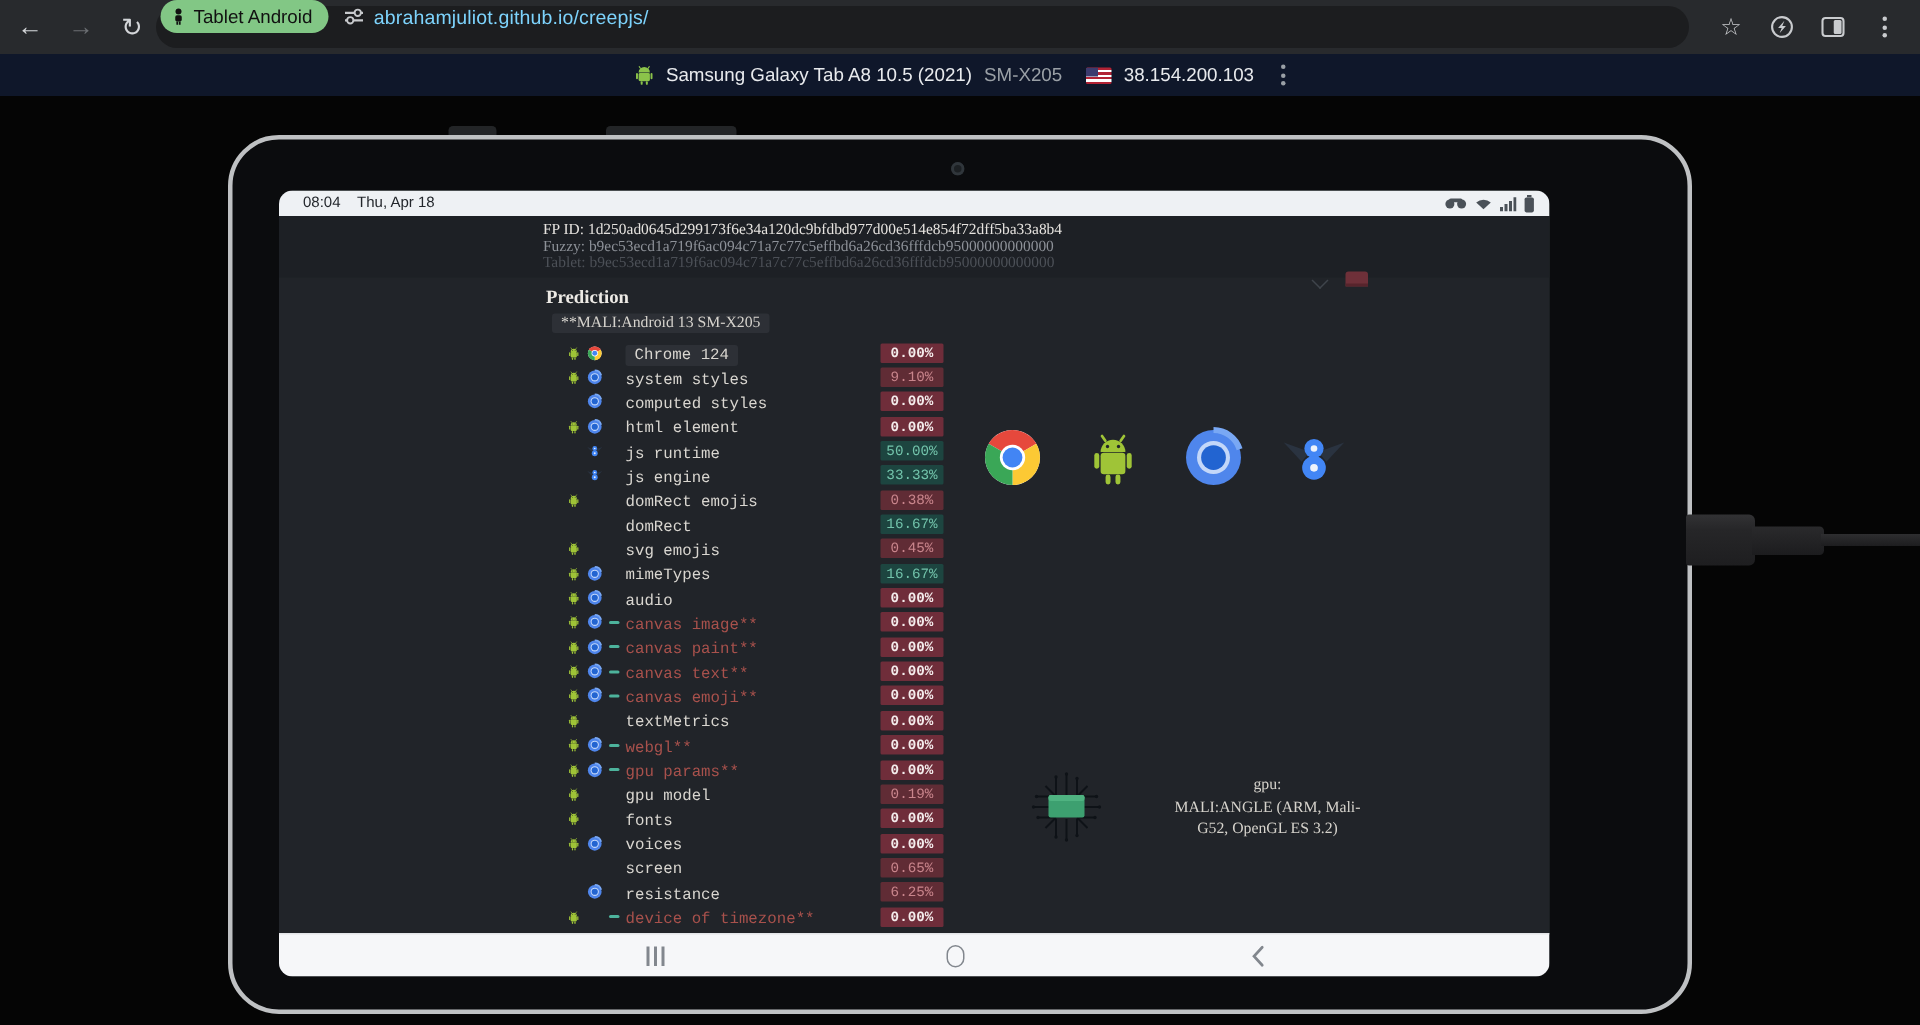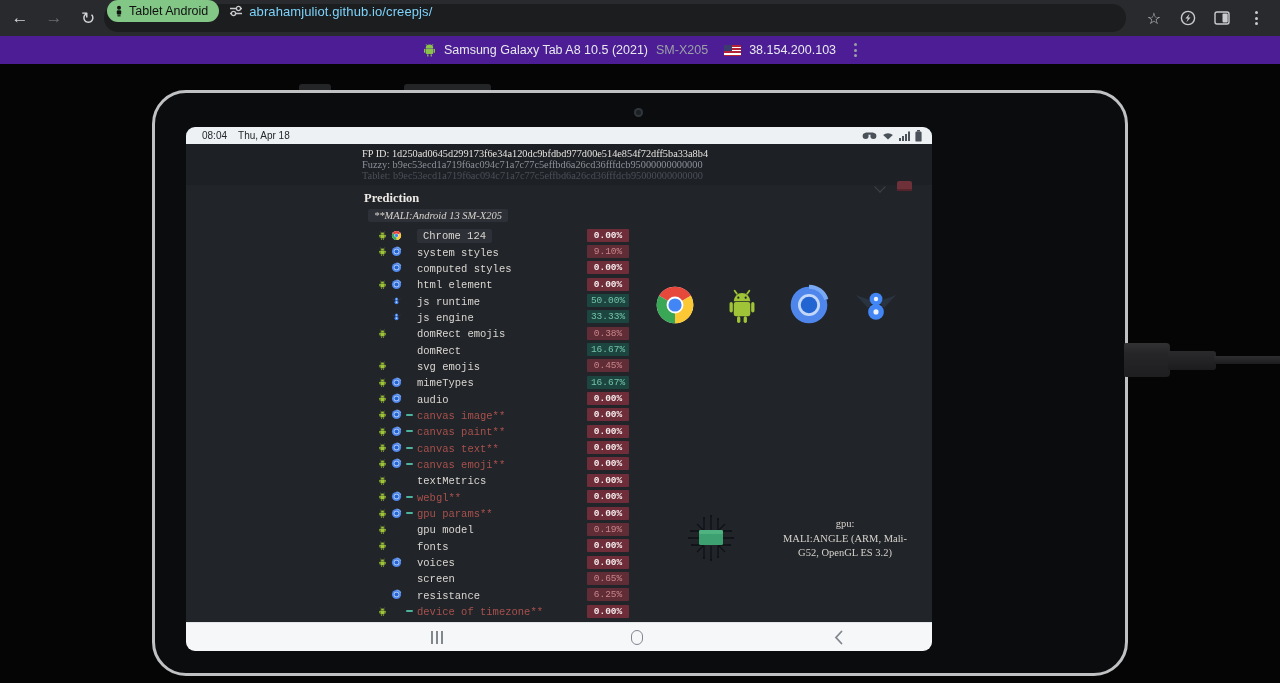--- a/index.html
+++ b/index.html
@@ -19,21 +19,21 @@
   .tune { margin:0 6px 0 10px; display:flex; }
   .url-text { color:#7dd3fc; font-size:13px; letter-spacing:.1px; }
   .toolbar-right { position:absolute; right:0; top:0; height:36px; display:flex; align-items:center; gap:10px; padding-right:12px; }
   .tb-ic { width:24px; height:24px; display:flex; align-items:center; justify-content:center; color:#c9cbce; }
   .star { font-size:16px; }
   .dots-v { display:inline-flex; flex-direction:column; gap:2.5px; }
   .dots-v i { width:3px; height:3px; border-radius:50%; background:#c9cbce; }
 
   
   .devbar { position:absolute; left:0; top:36px; width:1280px; height:28px;
-    background:#4c1d95; display:flex; align-items:center; justify-content:center; gap:8px; }
+    background:#0f172a; display:flex; align-items:center; justify-content:center; gap:8px; }
   .devbar .dname { color:#e8eaed; font-size:12.5px; }
   .devbar .dmodel { color:#9aa0a6; font-size:12.5px; }
   .flag { width:17px; height:11px; position:relative; overflow:hidden; border-radius:1px;
     background:repeating-linear-gradient(#b22234 0 1.6px, #fff 1.6px 3.2px); margin-left:8px; }
   .flag::after { content:""; position:absolute; left:0; top:0; width:8px; height:6px; background:#3c3b6e; }
   .devbar .ip { color:#e8eaed; font-size:12.5px; }
   .devbar .menu { margin-left:10px; }
   .devbar .menu i { background:#9aa0a6; }
 
   
@@ -43,21 +43,21 @@
   .camera { position:absolute; left:479px; top:15px; width:9px; height:9px; border-radius:50%;
     background:#1c2023; box-shadow:inset 0 0 0 2px #30363b; }
   .usb-conn { position:absolute; left:1124px; top:343px; width:46px; height:34px;
     background:linear-gradient(#323234, #262628 30%, #1e1e20); border-radius:2px 4px 4px 2px; z-index:5; }
   .usb-plug { position:absolute; left:1168px; top:351px; width:48px; height:19px;
     background:linear-gradient(#2a2a2c, #1c1c1e); border-radius:0 3px 3px 0; z-index:5; }
   .usb-wire { position:absolute; left:1214px; top:356px; width:66px; height:8px;
     background:linear-gradient(#2e2e30, #1d1d1f); z-index:5; }
 
   
-  .screen { position:absolute; left:31px; top:34px; width:746px; height:524px;
+  .screen { position:absolute; left:31px; top:34px; width:847px; height:524px;
     background:#212429; border-radius:9px; overflow:hidden; }
   .statusbar { position:absolute; left:0; top:0; width:100%; height:17px; background:#eef1f4;
     display:flex; align-items:center; padding:0 10px 0 16px; gap:11px; }
   .statusbar .time, .statusbar .date { font-size:10px; color:#23272c; }
   .sb-icons { margin-left:auto; display:flex; align-items:center; gap:5px; }
   .navbar { position:absolute; left:0; bottom:0; width:100%; height:29px; background:#f6f7f9;
     border-top:1px solid #e3e5e8; }
   .nb { position:absolute; top:0; height:29px; display:flex; align-items:center; justify-content:center; width:40px; }
   .recents { left:231px; } .home { left:431px; } .back-nav { left:632px; }
   .recents-bars { display:flex; gap:3px; }
@@ -72,21 +72,21 @@
   .hashes { position:absolute; left:176px; top:4px; line-height:11px; white-space:nowrap; }
   .hashes .h1 { font-size:10.3px; color:#e6e3df; }
   .hashes .h2 { font-size:10.3px; color:#8d9198; }
   .hashes .h3 { font-size:10.3px; color:#4c5057; }
   .chev { position:absolute; left:690px; top:39px; width:8px; height:8px;
     border-right:1.6px solid #3f444b; border-bottom:1.6px solid #3f444b; transform:rotate(45deg); }
   .mini-red { position:absolute; left:711px; top:37px; width:15px; height:10px;
     background:#6e3039; border-radius:2px 2px 0 0; box-shadow:inset 0 -2px 0 #57242c; }
   .pred-title { position:absolute; left:178px; top:47px; font-size:12.5px; font-weight:bold; color:#edeae5; }
   .pred-sub { position:absolute; left:182px; top:65px; background:#2d3036; color:#d6d3cd;
-    font-size:10.5px; padding:1px 6px; border-radius:2px;font-style:italic; }
+    font-size:10.5px; padding:1px 6px; border-radius:2px; }
   .rows { position:absolute; left:190px; top:83px; width:253px;font-family:Liberation Mono, monospace; }
   .row { display:flex; align-items:center; height:16.35px; }
   .ic { width:13px; display:flex; align-items:center; justify-content:center; flex:none; }
   .ic.s2 { width:14px; } .ic.s3 { width:12px; }
   .ic svg { width:11px; height:11px; display:block; }
   .dash { display:inline-block; width:7px; height:2.2px; background:#4db39c; border-radius:1px; }
   .lblcell { flex:1; overflow:hidden; white-space:nowrap; padding-left:2px; }
   .lbltxt { font-size:10.5px; color:#d9d6d0; }
   .lbltxt.muted { color:#a8514c; }
   .lbltxt.hl { background:#2d3036; padding:1px 6px; border-radius:2px; }

